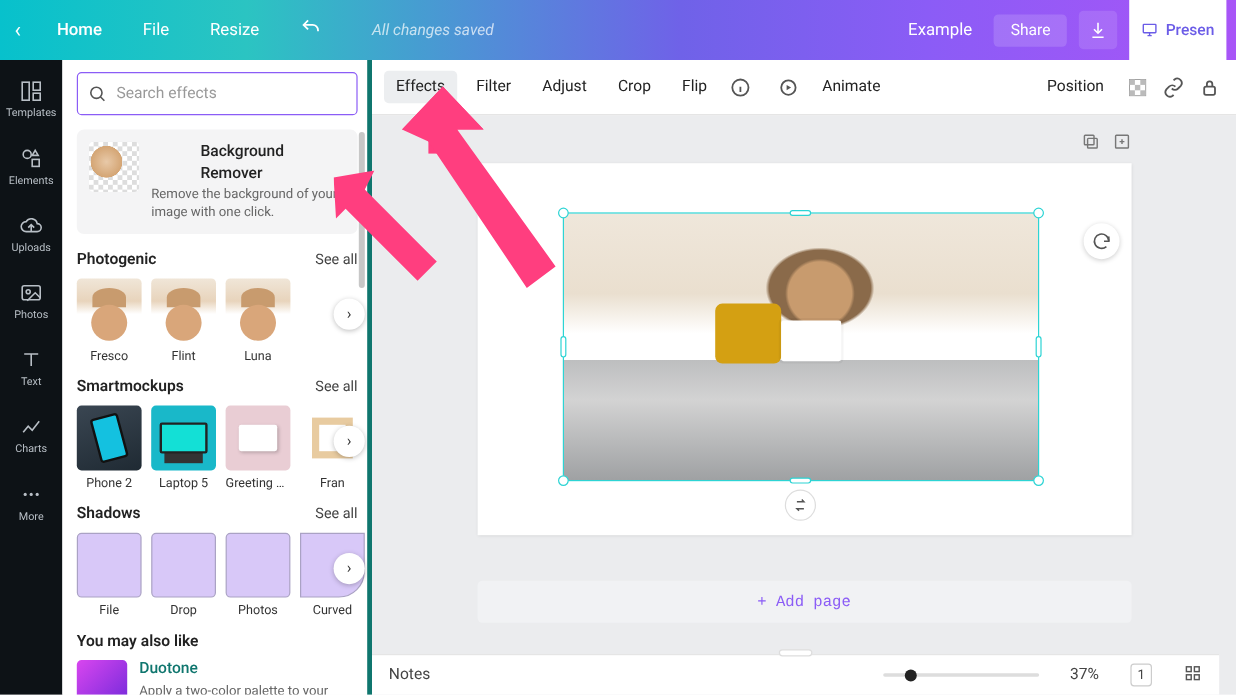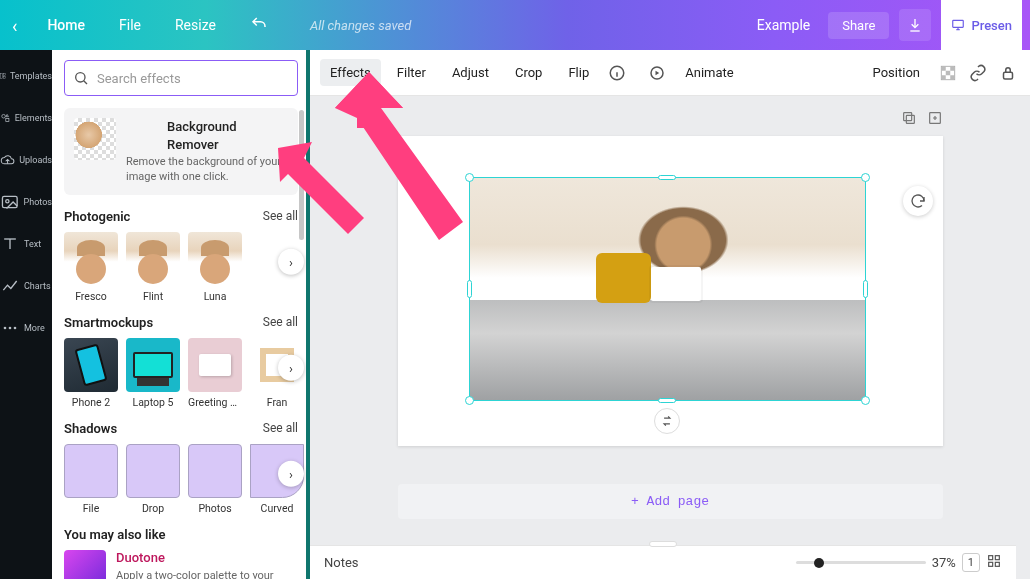--- a/index.html
+++ b/index.html
@@ -16,21 +16,21 @@
   .tb-right { margin-left:auto; display:flex; align-items:center; gap:10px; }
   .tb-share { background:rgba(255,255,255,0.15); padding:6px 14px; border-radius:4px; font-size:13px; }
   .tb-icon { width:32px; height:32px; display:flex; align-items:center; justify-content:center; background:rgba(255,255,255,0.12); border-radius:4px; }
   .tb-present { background:#fff; color:#6b5ce7; padding:22px 10px; border-radius:4px; display:flex; align-items:center; gap:6px; font-size:13px; font-weight:500; }
 
   
   .app-body { position:absolute; top:50px; left:0; right:0; bottom:0; display:flex; }
 
   
   .tool-rail { width:52px; background:#0d1216; display:flex; flex-direction:column; align-items:center; padding-top:10px; gap:10px; }
-  .rail-item { display:flex; flex-direction:row; align-items:center; gap:4px; color:#b8bfc6; font-size:9px; padding:6px 0; width:100%; cursor:pointer; }
+  .rail-item { display:flex; flex-direction:column; align-items:center; gap:4px; color:#b8bfc6; font-size:9px; padding:6px 0; width:100%; cursor:pointer; }
   .rail-item svg { width:20px; height:20px; }
   .rail-label { text-align:center; }
 
   
   .effects-panel { width:258px; background:#fff; border-right:4px solid #0f766e; padding:10px 8px 0 12px; overflow:hidden; position:relative; }
   .search-wrap { border:1px solid #8b5cf6; border-radius:4px; display:flex; align-items:center; height:36px; padding:0 8px; gap:8px; margin-bottom:12px; }
   .search-wrap input { border:none; outline:none; flex:1; font-size:13px; color:#333; }
   .search-wrap input::placeholder { color:#999; }
 
   .bg-remover { background:#f4f4f5; border-radius:6px; padding:10px; display:flex; gap:10px; margin-bottom:14px; cursor:pointer; }
@@ -63,21 +63,21 @@
   .thumb.mock-frame::after{content:"";position:absolute;left:10px;top:10px;right:10px;bottom:10px;border:6px solid #e8cba0;}
 
   .thumb.shadow { background:#d8c8f8; border:1px solid #aaa2c4; }
   .thumb.shadow.curved { border-radius:0 0 40% 0; }
 
   .next-btn { position:absolute; right:-6px; top:50%; transform:translateY(-70%); width:26px; height:26px; border-radius:50%; background:#fff; box-shadow:0 1px 4px rgba(0,0,0,.25); display:flex; align-items:center; justify-content:center; font-size:13px; color:#333; z-index:2; cursor:pointer;}
 
   .duotone-thumb { width:42px;height:42px;border-radius:4px;background:linear-gradient(135deg,#d946ef,#6d28d9);flex-shrink:0;}
   .duotone-row{display:flex;gap:10px;align-items:flex-start;}
   .duotone-text{font-size:11px;color:#666;line-height:1.3;}
-  .duotone-title{font-size:13px;color:#be185d;font-weight:500;margin-bottom:2px;}
+  .duotone-title{font-size:13px;color:#0f766e;font-weight:500;margin-bottom:2px;}
 
   
   .panel-scroll { position:absolute; right:2px; top:60px; width:5px; height:130px; background:#c7c7c7; border-radius:3px; }
 
   
   .canvas-area { flex:1; background:#ebecee; display:flex; flex-direction:column; position:relative; }
   .image-toolbar { height:46px; background:#fff; border-bottom:1px solid #e5e5e5; display:flex; align-items:center; padding:0 10px; gap:6px; font-size:13px; color:#222;}
   .it-btn { padding:6px 10px; border-radius:4px; cursor:pointer; }
   .it-btn.active { background:#eceef0; }
   .it-sep { flex:1; }
@@ -103,21 +103,21 @@
   .h-n, .h-s { width:18px;height:5px;border-radius:3px;left:50%;transform:translateX(-50%);} .h-n{top:-3px;} .h-s{bottom:-3px;}
   .h-w, .h-e { width:5px;height:18px;border-radius:3px;top:50%;transform:translateY(-50%);} .h-w{left:-3px;} .h-e{right:-3px;}
 
   .rotate-btn { position:absolute; right:-68px; top:8px; width:30px;height:30px;border-radius:50%;background:#fff;box-shadow:0 1px 4px rgba(0,0,0,.2);display:flex;align-items:center;justify-content:center;font-size:15px;color:#555;cursor:pointer;}
   .swap-btn { position:absolute; left:50%; bottom:-34px; transform:translateX(-50%); width:26px;height:26px;border-radius:50%;background:#fff;border:1px solid #ddd;display:flex;align-items:center;justify-content:center;font-size:12px;color:#555;cursor:pointer;}
 
   .add-page { width:545px; margin-top:38px; background:#f1f2f4; text-align:center; padding:10px 0; font-size:13px; color:#8b5cf6; border-radius:4px; cursor:pointer;font-family:Liberation Mono, monospace;}
 
   .notes-bar { position:absolute; bottom:0; left:0; right:14px; height:34px; background:#fff; border-top:1px solid #e5e5e5; display:flex; align-items:center; padding:0 14px; font-size:13px; color:#444; gap:10px;}
   .notes-bar .handlebar{position:absolute;left:50%;top:-5px;transform:translateX(-50%);width:28px;height:6px;background:#fff;border:1px solid #ddd;border-radius:4px;}
-  .zoom-group{margin-left:auto;display:flex;align-items:center;gap:6px;}
+  .zoom-group{margin-left:auto;display:flex;align-items:center;gap:26px;}
   .zoom-track{width:130px;height:3px;background:#ddd;border-radius:2px;position:relative;}
   .zoom-thumb{position:absolute;left:18%;top:50%;transform:translate(-50%,-50%);width:10px;height:10px;border-radius:50%;background:#222;}
   .page-ind{border:1px solid #ccc;border-radius:3px;padding:2px 5px;font-size:11px;position:relative;}
   .grid-icon{width:16px;height:16px;display:inline-block;}
 
   
   .arrow { position:absolute; pointer-events:none; z-index:50; }
   .arrow svg { display:block; }
 
   

